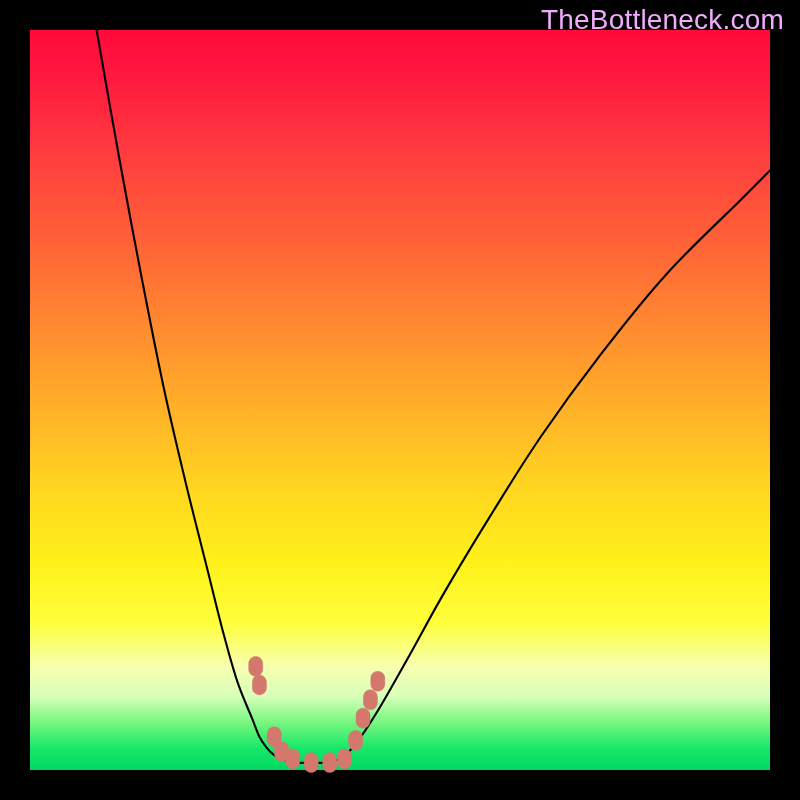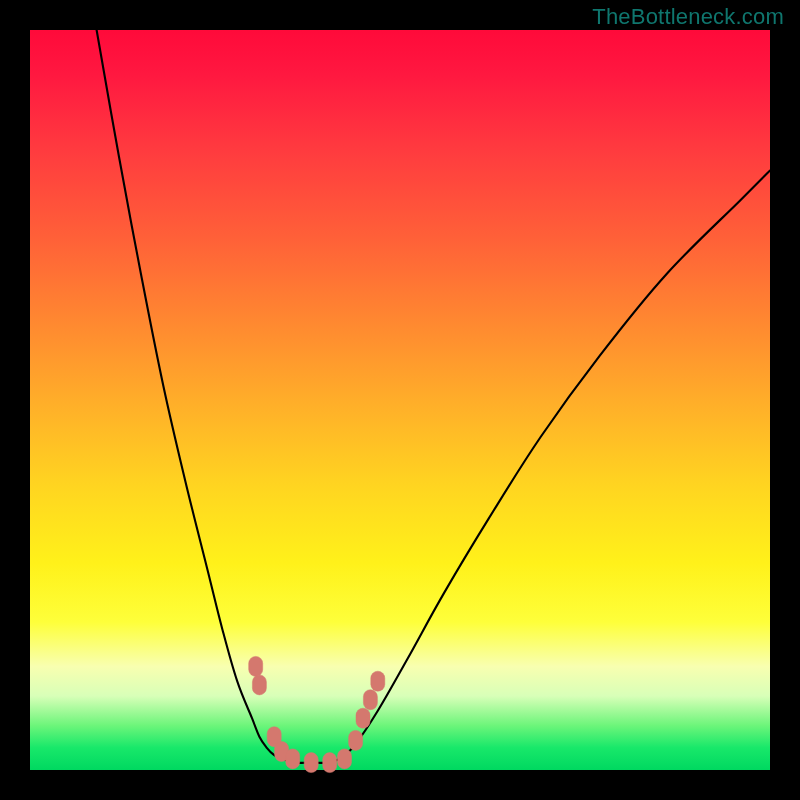--- a/index.html
+++ b/index.html
@@ -41,22 +41,22 @@
       #d8ffb8 90%,
       #6cf57a 94%,
       #18e86a 97%,
       #00d860 100%
     );
   }
   .watermark {
     position: absolute;
     top: 4px;
     right: 16px;
-    color: #0f766e;
-    font-size: 22px;
+    color: #f0abfc;
+    font-size: 28px;
     font-weight: 500;
     letter-spacing: 0.2px;
     user-select: none;
   }
   svg.curve-layer {
     position: absolute;
     left: 0;
     top: 0;
     width: 740px;
     height: 740px;

